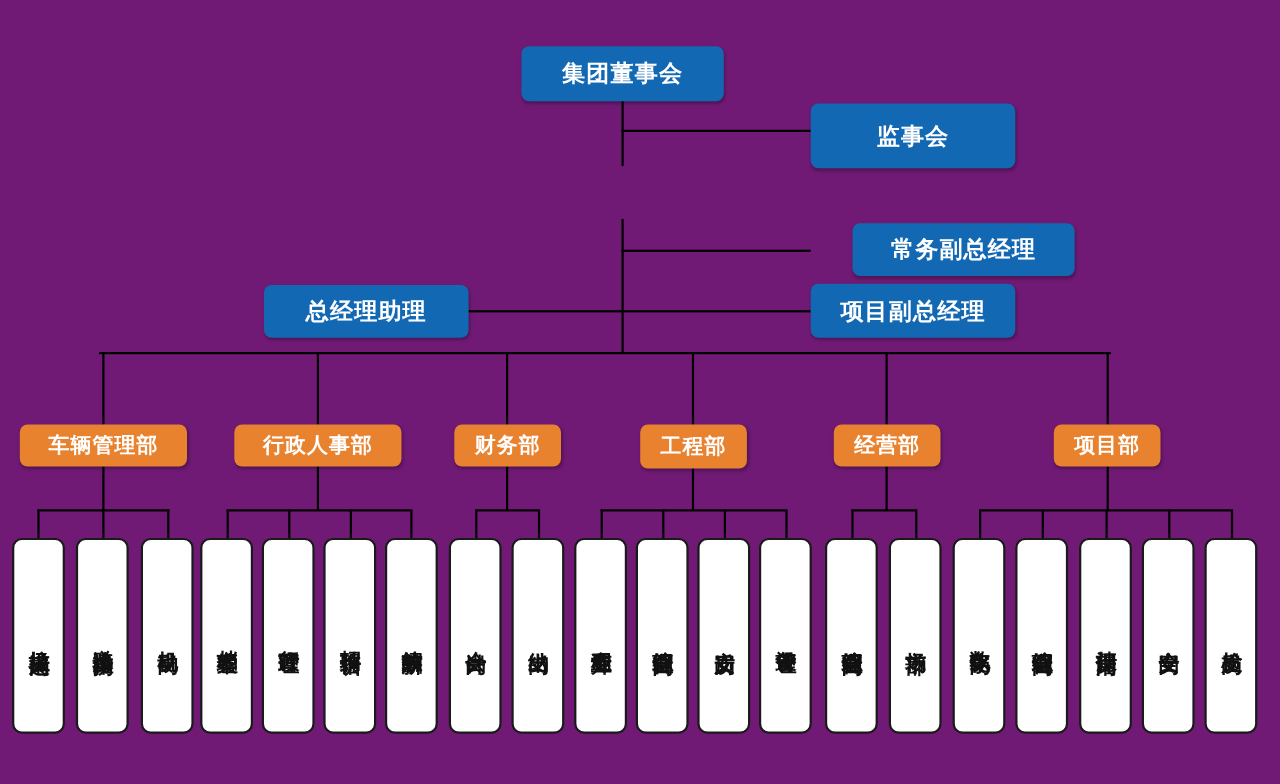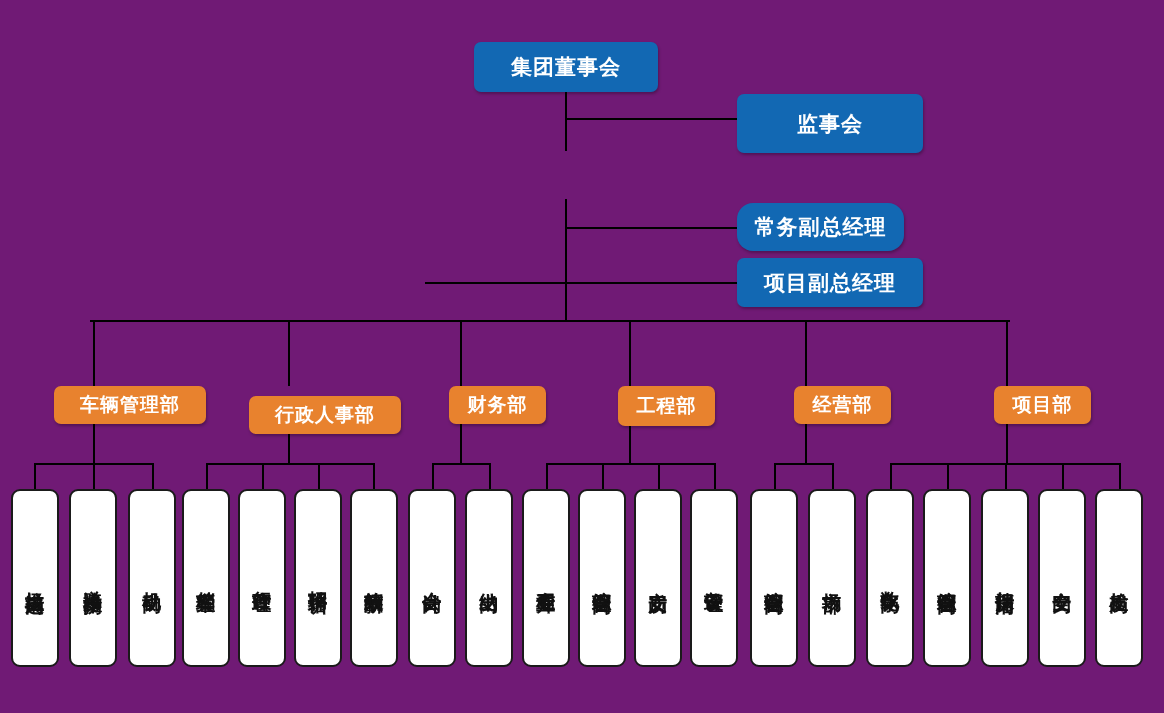--- a/index.html
+++ b/index.html
@@ -9,21 +9,21 @@
 
   
   .node{position:absolute;box-sizing:border-box;display:flex;
         align-items:center;justify-content:center;text-align:center;}
 
   .blue{background:#1268b3;color:#ffffff;border-radius:7px;
         box-shadow:1px 2px 3px rgba(0,0,0,.28);
         font-size:21px;font-weight:bold;letter-spacing:1px;}
   .orange{background:#e8822e;color:#ffffff;border-radius:7px;
           box-shadow:1px 2px 3px rgba(0,0,0,.28);
-          font-size:19px;font-weight:bold;letter-spacing:1px;margin-left:36px;}
+          font-size:19px;font-weight:bold;letter-spacing:1px;}
 
   .leaf{background:#ffffff;color:#111111;border:2px solid #1a1a1a;
         border-radius:9px;font-size:19px;font-weight:bold;
         line-height:1.03;letter-spacing:1px;
         writing-mode:vertical-rl;text-orientation:upright;
         padding:6px 0;}
 
   
   .ln{position:absolute;background:#000000;}
   .vln{width:1px;}
@@ -92,27 +92,28 @@
   <div class="ln vln" style="left:947px;top:463px;width:2px;height:26px;"></div>
   <div class="ln vln" style="left:1005px;top:463px;width:2px;height:26px;"></div>
   <div class="ln vln" style="left:1062px;top:463px;width:2px;height:26px;"></div>
   <div class="ln vln" style="left:1119px;top:463px;width:2px;height:26px;"></div>
 
   <div class="node blue" style="left:474px;top:42px;width:184px;height:50px;">集团董事会</div>
 
   <div class="node blue" style="left:737px;top:94px;width:186px;height:59px;">监事会</div>
 
 
-  <div class="node blue" style="left:737px;top:203px;width:167px;height:48px;border-radius:16px;">常务副总经理</div>
+  <div class="node blue" style="left:775px;top:203px;width:202px;height:48px;">常务副总经理</div>
 
   <div class="node blue" style="left:737px;top:258px;width:186px;height:49px;font-family:Liberation Serif, serif;">项目副总经理</div>
 
+  <div class="node blue" style="left:240px;top:259px;width:186px;height:48px;">总经理助理</div>
 
   <div class="node orange" style="left:18px;top:386px;width:152px;height:38px;">车辆管理部</div>
-  <div class="node orange" style="left:213px;top:396px;width:152px;height:38px;font-family:Liberation Serif, serif;">行政人事部</div>
+  <div class="node orange" style="left:213px;top:386px;width:152px;height:38px;font-family:Liberation Serif, serif;">行政人事部</div>
   <div class="node orange" style="left:413px;top:386px;width:97px;height:38px;">财务部</div>
   <div class="node orange" style="left:582px;top:386px;width:97px;height:40px;">工程部</div>
   <div class="node orange" style="left:758px;top:386px;width:97px;height:38px;">经营部</div>
   <div class="node orange" style="left:958px;top:386px;width:97px;height:38px;">项目部</div>
 
   <div class="node leaf" style="left:11px;top:489px;width:48px;height:178px;">垃圾清运岗</div>
   <div class="node leaf" style="left:69px;top:489px;width:48px;height:178px;">道路维护岗</div>
   <div class="node leaf" style="left:128px;top:489px;width:48px;height:178px;">机动岗</div>
 
   <div class="node leaf" style="left:182px;top:489px;width:48px;height:178px;">档案管理</div>

